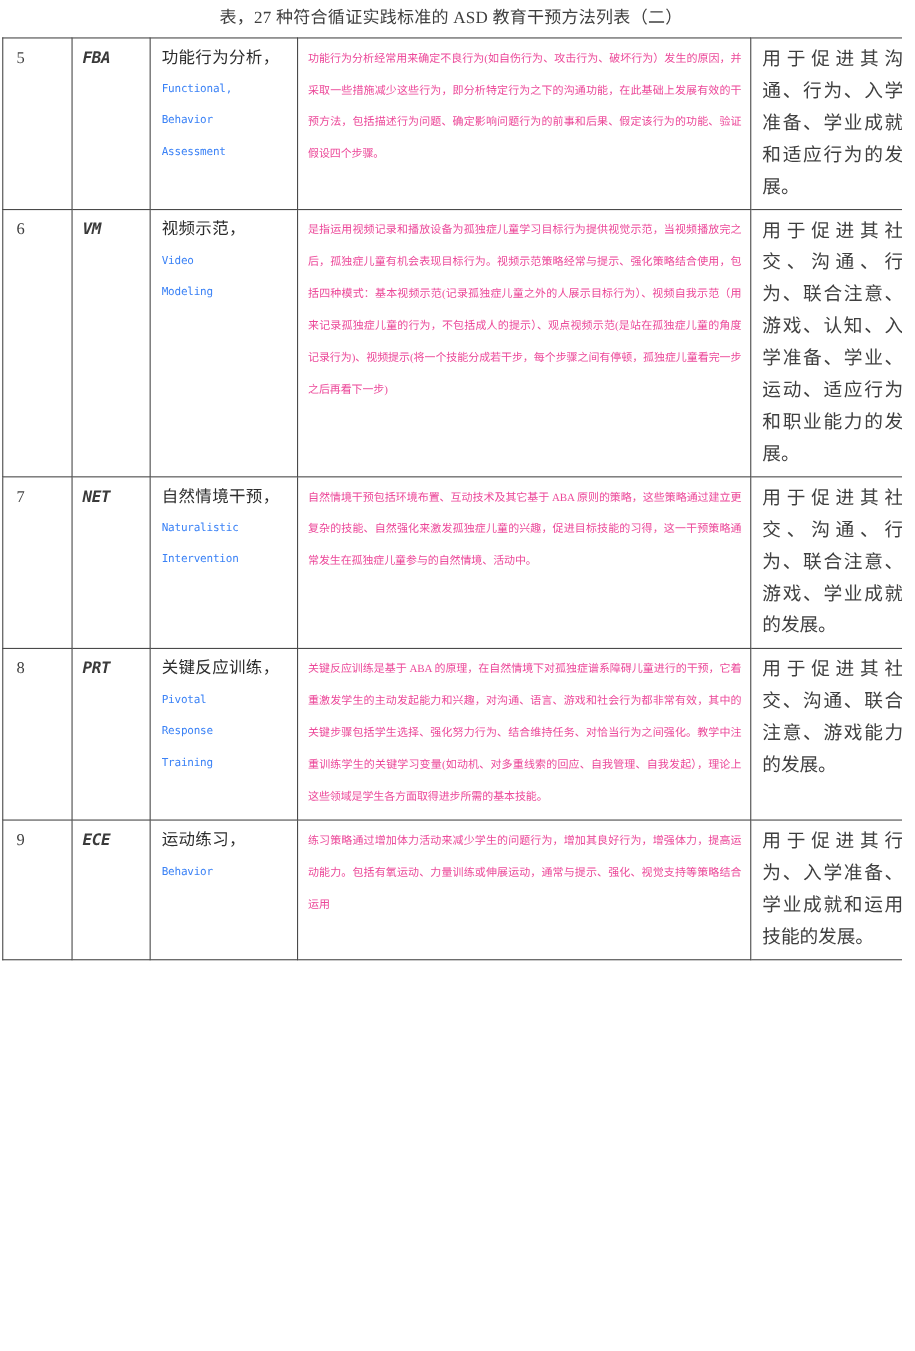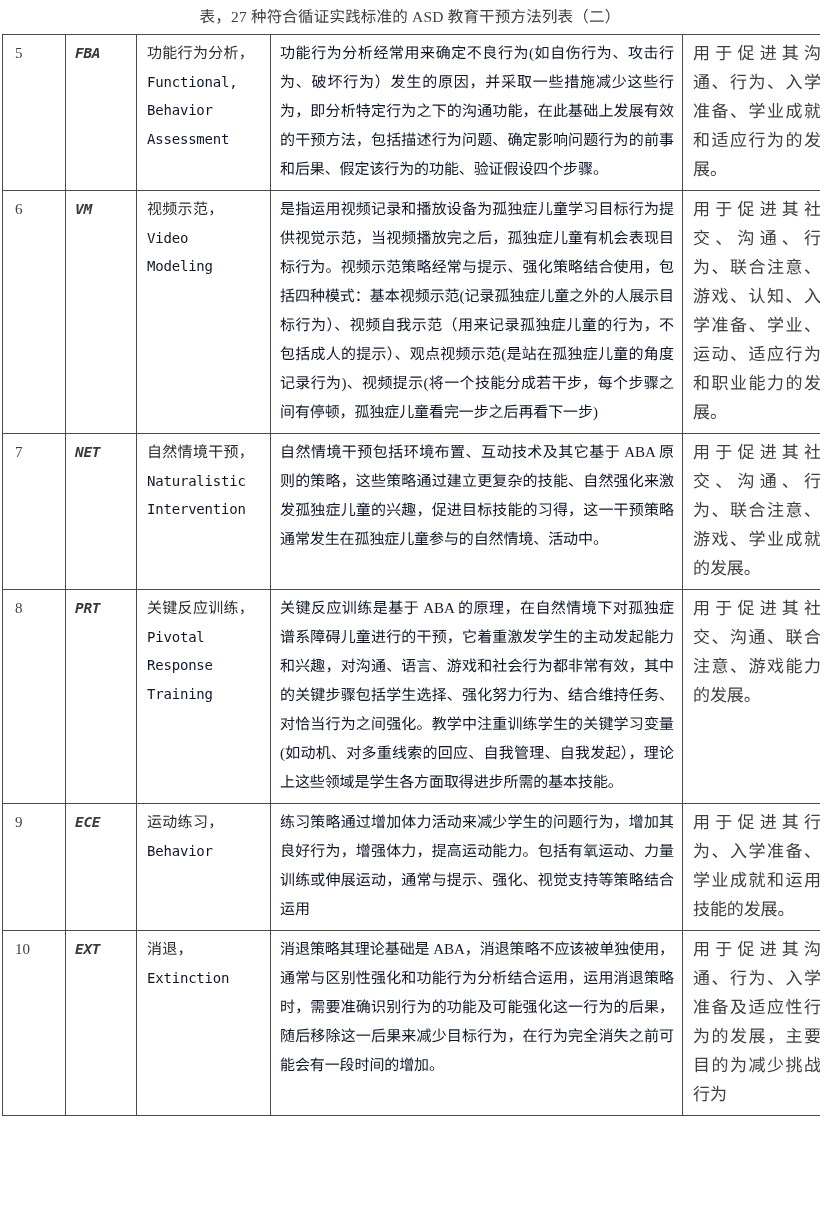--- a/index.html
+++ b/index.html
@@ -77,33 +77,33 @@
   .name-zh {
     font-weight: normal;
     font-family: "Liberation Sans", "DejaVu Sans", sans-serif;
     font-size: 15px;
     letter-spacing: 0.3px;
     color: #2d2d2d;
     display: block;
   }
   .name-en {
     font-family: "DejaVu Sans Mono", "Liberation Mono", monospace;
-    font-size: 14px;
-    color: #0f172a;
+    font-size: 10px;
+    color: #3b82f6;
     display: block;
     letter-spacing: -0.2px;
   }
   .cell-desc {
-    font-size: 15px;
+    font-size: 10px;
     line-height: 29px;
     text-align: justify;
     text-justify: inter-ideograph;
     padding-left: 9px !important;
     padding-right: 8px !important;
-    color: #0f172a;
+    color: #ec4899;
     letter-spacing: -0.1px;
     margin-left: 24px;
   }
   .cell-use {
     font-size: 17px;
     line-height: 29px;
     text-align: justify;
     text-justify: inter-ideograph;
     padding-left: 10px !important;
     padding-right: 9px !important;
@@ -182,27 +182,17 @@
         <td class="cell-index">9</td>
         <td class="cell-abbr">ECE</td>
         <td class="cell-name">
           <span class="name-zh">运动练习，</span>
           <span class="name-en">Behavior</span>
         </td>
         <td class="cell-desc">练习策略通过增加体力活动来减少学生的问题行为，增加其良好行为，增强体力，提高运动能力。包括有氧运动、力量训练或伸展运动，通常与提示、强化、视觉支持等策略结合运用</td>
         <td class="cell-use">用于促进其行为、入学准备、学业成就和运用技能的发展。</td>
       </tr>
 
-      <tr>
-        <td class="cell-index">10</td>
-        <td class="cell-abbr">EXT</td>
-        <td class="cell-name">
-          <span class="name-zh">消退，</span>
-          <span class="name-en">Extinction</span>
-        </td>
-        <td class="cell-desc">消退策略其理论基础是 ABA，消退策略不应该被单独使用，通常与区别性强化和功能行为分析结合运用，运用消退策略时，需要准确识别行为的功能及可能强化这一行为的后果，随后移除这一后果来减少目标行为，在行为完全消失之前可能会有一段时间的增加。</td>
-        <td class="cell-use">用于促进其沟通、行为、入学准备及适应性行为的发展，主要目的为减少挑战行为</td>
-      </tr>
 
     </tbody>
   </table>
 
 </div>
 
 </body></html>

